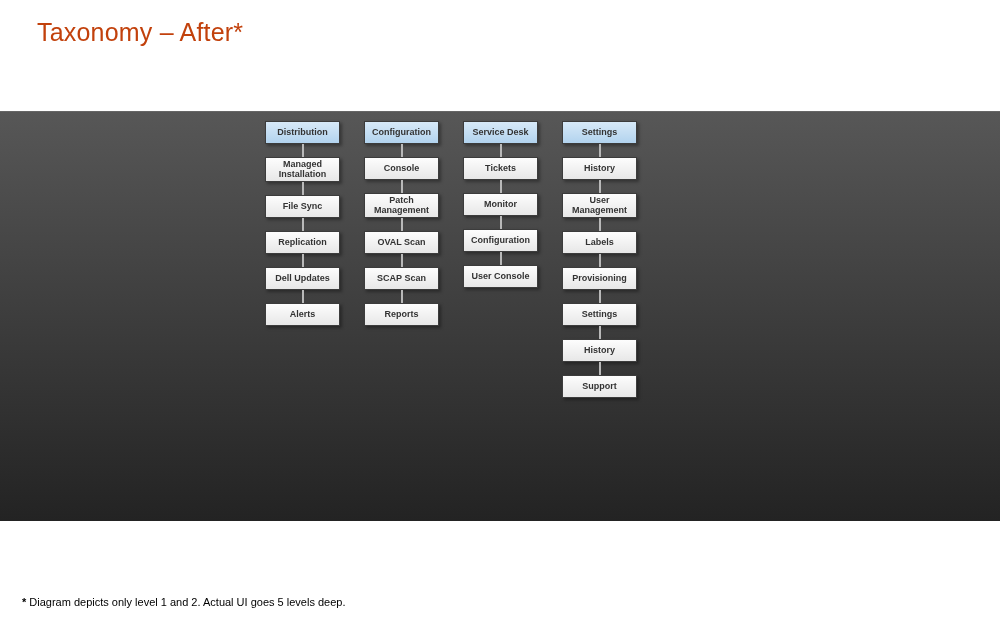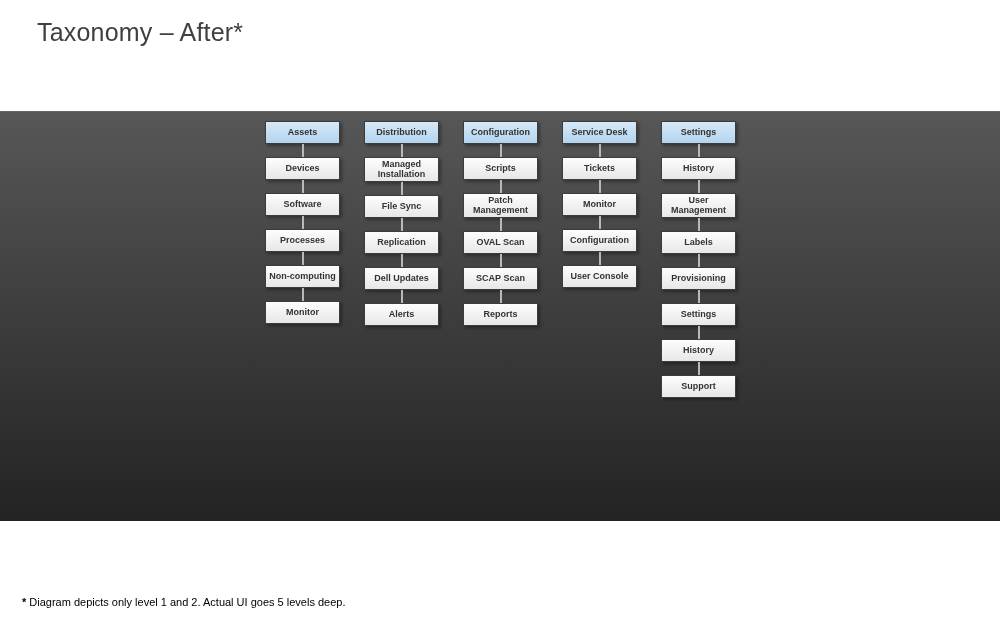--- a/index.html
+++ b/index.html
@@ -20,21 +20,21 @@
     font-family:"Liberation Sans", sans-serif;
     position:relative;
     overflow:hidden;
   }
   .slide-title{
     position:absolute;
     left:37px;
     top:18px;
     font-size:25px;
     font-weight:400;
-    color:#404040;
+    color:#c2410c;
     letter-spacing:0.2px;
   }
   .band{
     position:absolute;
     left:0;
     top:111px;
     width:1000px;
     height:410px;
     background:linear-gradient(to bottom, var(--band-top), var(--band-bottom));
     border-top:1px solid #666666;
@@ -89,49 +89,36 @@
   }
 </style>
 </head>
 <body>
 
 <h1 class="slide-title">Taxonomy – After*</h1>
 
 <div class="band">
   <div class="columns" id="columns">
       <div class="col">
-        <div class="node header">Assets</div>
-        <div class="connector"></div>
-        <div class="node">Devices</div>
-        <div class="connector"></div>
-        <div class="node">Software</div>
-        <div class="connector"></div>
-        <div class="node">Processes</div>
-        <div class="connector"></div>
-        <div class="node">Non-computing</div>
-        <div class="connector"></div>
-        <div class="node">Monitor</div>
-      </div>
-      <div class="col">
         <div class="node header">Distribution</div>
         <div class="connector"></div>
         <div class="node">Managed Installation</div>
         <div class="connector"></div>
         <div class="node">File Sync</div>
         <div class="connector"></div>
         <div class="node">Replication</div>
         <div class="connector"></div>
         <div class="node">Dell Updates</div>
         <div class="connector"></div>
         <div class="node">Alerts</div>
       </div>
       <div class="col">
         <div class="node header">Configuration</div>
         <div class="connector"></div>
-        <div class="node">Scripts</div>
+        <div class="node">Console</div>
         <div class="connector"></div>
         <div class="node">Patch Management</div>
         <div class="connector"></div>
         <div class="node">OVAL Scan</div>
         <div class="connector"></div>
         <div class="node">SCAP Scan</div>
         <div class="connector"></div>
         <div class="node">Reports</div>
       </div>
       <div class="col">

